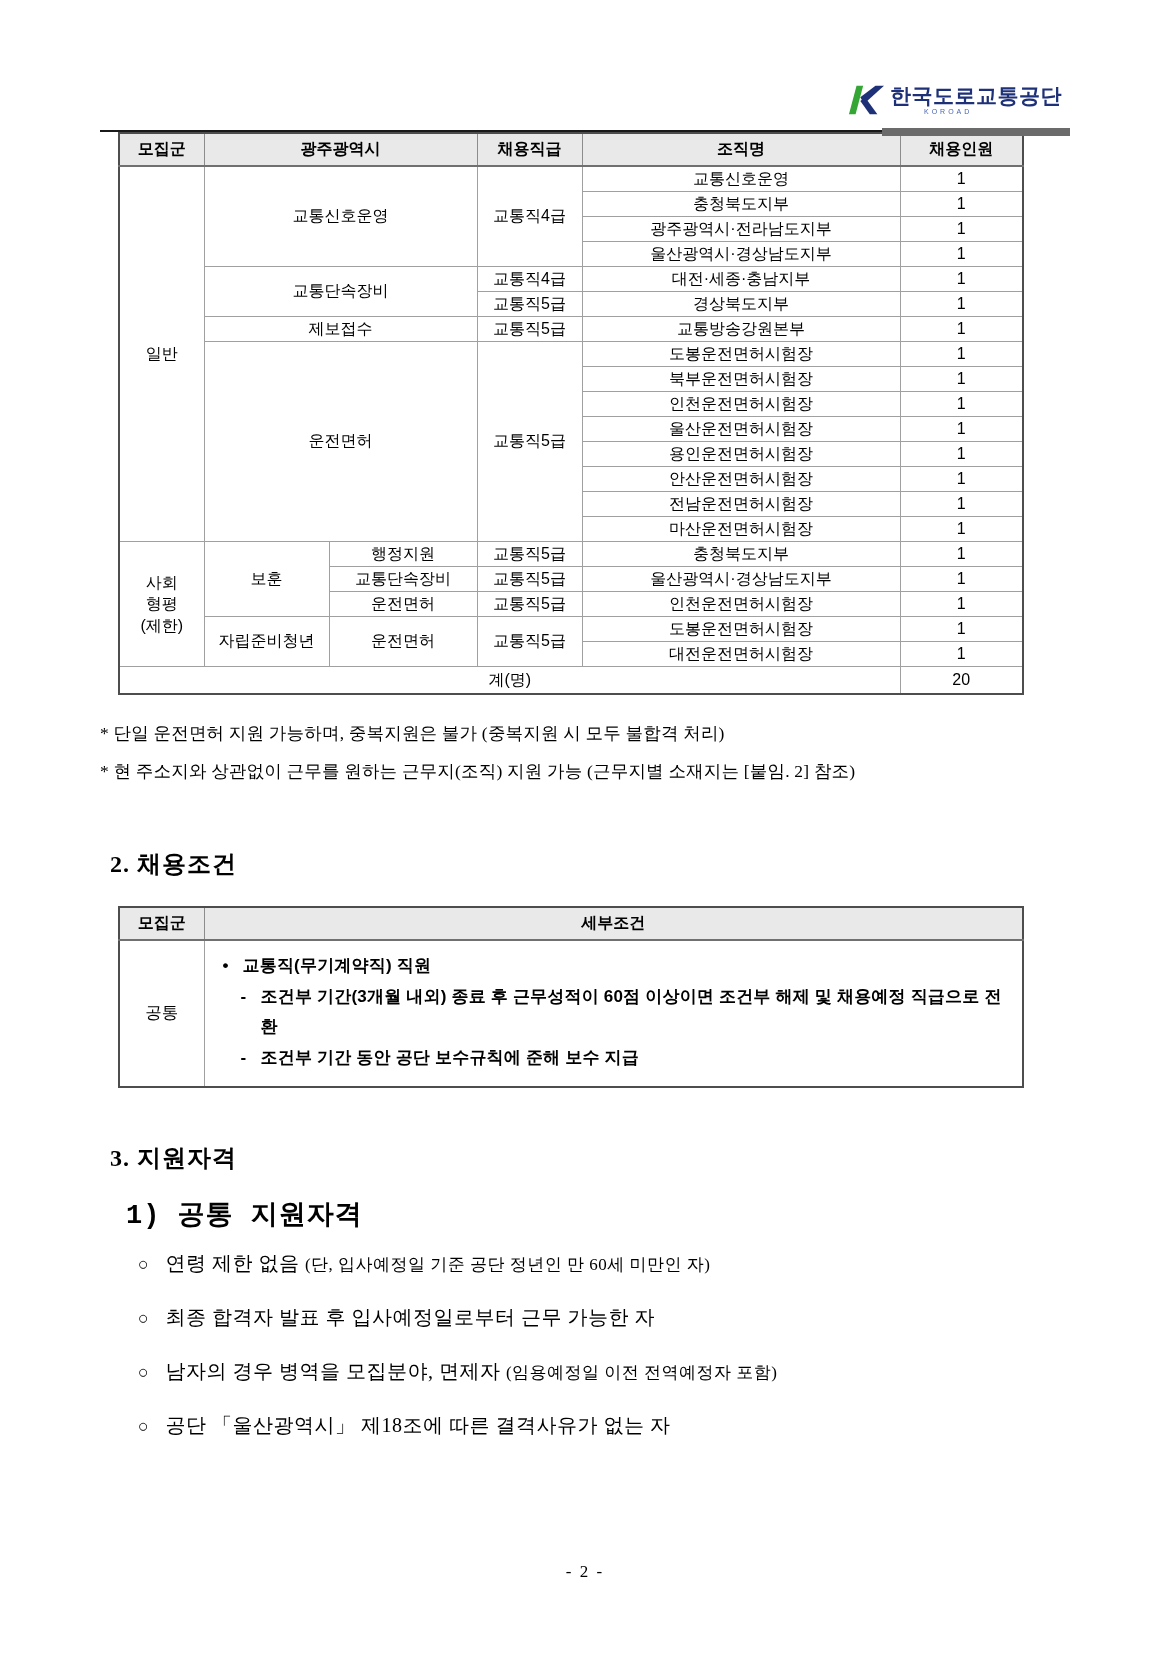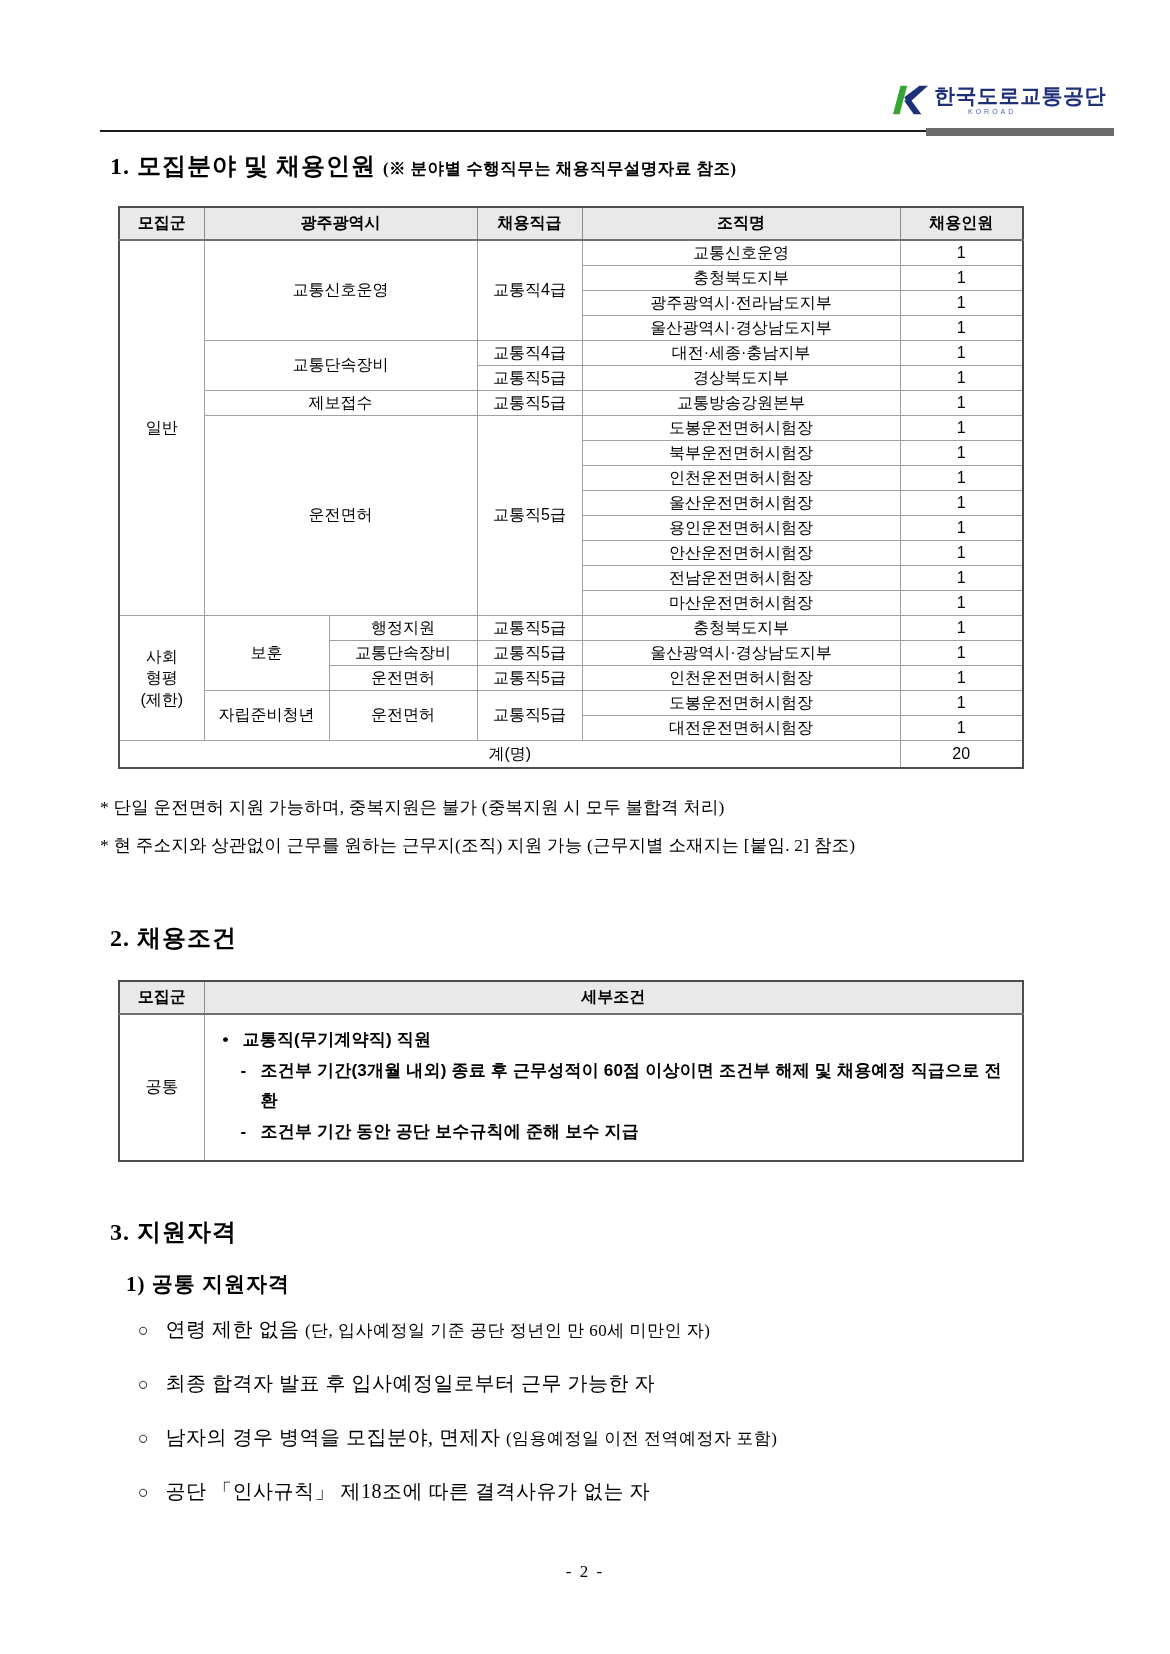--- a/index.html
+++ b/index.html
@@ -3,42 +3,42 @@
 <meta charset="utf-8">
 <style>
   html,body { margin:0; padding:0; background:#ffffff; }
   body {
     width:1170px; height:1654px;
     font-family:"Liberation Serif", serif;
     color:#000;
     position:relative;
     overflow:hidden;
   }
-  .page { box-sizing:border-box; width:100%; height:100%; padding:84px 64px 0 100px; position:relative; }
+  .page { box-sizing:border-box; width:100%; height:100%; padding:84px 108px 0 100px; position:relative; }
 
   
   .hdr-logo-row { display:flex; justify-content:flex-end; align-items:flex-start; height:44px; }
   .logo { display:flex; align-items:center; gap:6px; }
   .logo-txt-main {
     font-family:"Liberation Sans", sans-serif;
     font-weight:bold; font-size:21px; color:#1e3178; letter-spacing:0.5px; line-height:1;
   }
   .logo-txt-sub {
     display:block; font-family:"Liberation Sans", sans-serif;
     font-size:7px; color:#4a64b0; letter-spacing:3px; margin:1px 0 0 34px; line-height:1;
   }
   .header-rule { height:2px; background:#1a1a1a; position:relative; margin-top:2px; }
   .header-rule .bar { position:absolute; right:-8px; top:-2px; width:188px; height:8px; background:#6b6b6b; }
 
   
   h1.sec-title { font-size:24px; font-weight:bold; letter-spacing:1px; margin:18px 0 24px 10px; }
   .title-note { font-size:16.5px; font-weight:600; letter-spacing:0.5px; }
   h1.s2 { margin-top:58px; }
   h1.s3 { margin-top:54px; margin-bottom:0; }
-  h2.sub-title { font-size:21px; font-weight:bold; letter-spacing:1px; margin:22px 0 0 26px; }
+  h2.sub-title { font-size:27px; font-weight:bold; letter-spacing:1px; margin:22px 0 0 26px;font-family:Liberation Mono, monospace; }
 
   
   table.doc { border-collapse:collapse; table-layout:fixed; width:904px; margin-left:18px;
     font-family:"Liberation Sans", sans-serif; font-size:16px; border:2px solid #4d4d4d; }
   table.doc th {
     background:#e9e9e9; border:1px solid #8c8c8c; border-bottom:2px solid #707070;
     height:31px; font-weight:600; text-align:center; padding:0 4px;
   }
   table.doc td { border:1px solid #a0a0a0; height:24px; text-align:center; padding:0 4px;
     overflow:hidden; white-space:nowrap; }
@@ -84,24 +84,20 @@
       <div>
         <span class="logo-txt-main">한국도로교통공단</span>
         <span class="logo-txt-sub">KOROAD</span>
       </div>
     </div>
   </div>
   <div class="header-rule">
       <span class="bar"></span>
     </div>
 
-  <h1 class="sec-title">
-    <span>1. 모집분야 및 채용인원</span>
-    <span class="title-note">(※ 분야별 수행직무는 채용직무설명자료 참조)</span>
-  </h1>
 
   <table class="doc t1">
     <colgroup>
       <col style="width:85px">
         <col style="width:125px">
         <col style="width:148px">
       <col style="width:105px">
         <col style="width:318px">
         <col style="width:123px">
     </colgroup>
@@ -271,20 +267,20 @@
     </li>
     <li>
       <span class="circ">○</span><span class="main">최종 합격자 발표 후 입사예정일로부터 근무 가능한 자</span>
       <span class="note"></span>
     </li>
     <li>
       <span class="circ">○</span><span class="main">남자의 경우 병역을 모집분야, 면제자</span>
       <span class="note">(임용예정일 이전 전역예정자 포함)</span>
     </li>
     <li>
-      <span class="circ">○</span><span class="main">공단 「인사규칙」 제18조에 따른 결격사유가 없는 자</span>
+      <span class="circ">○</span><span class="main">공단 「울산광역시」 제18조에 따른 결격사유가 없는 자</span>
       <span class="note"></span>
     </li>
   </ul>
 
   <footer class="page-num">- 2 -</footer>
 
 </div>
 
 </body></html>

